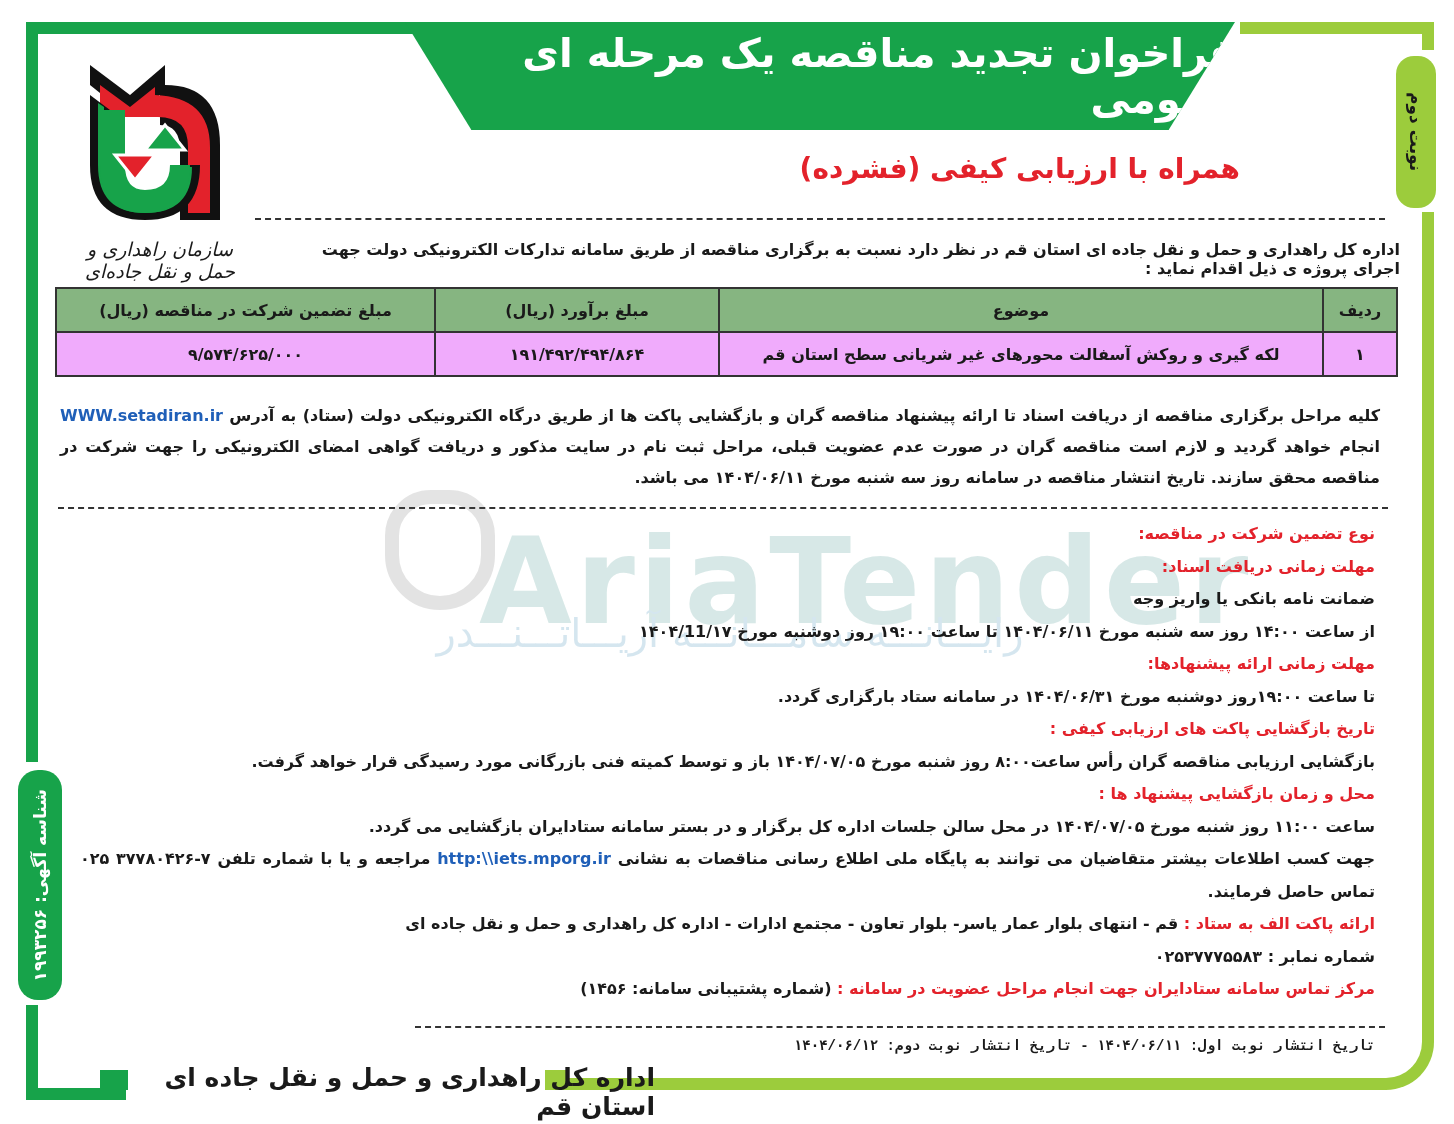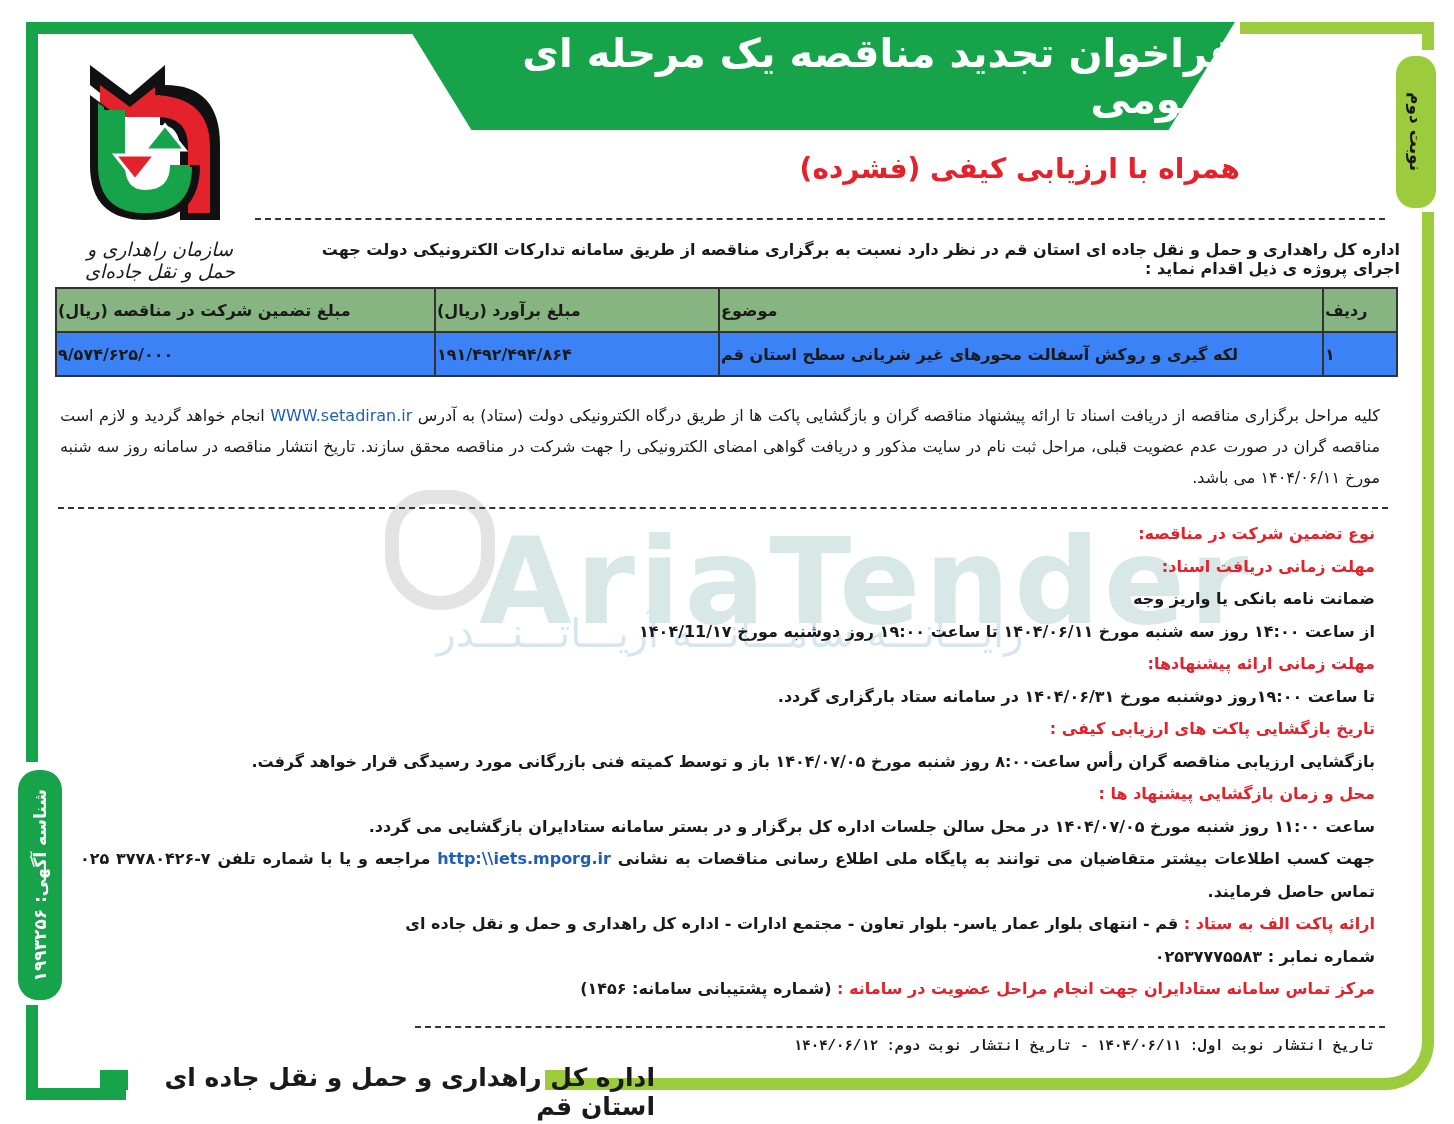--- a/index.html
+++ b/index.html
@@ -57,25 +57,25 @@
   
   .logo { left:70px; top:55px; width:170px; height:170px; }
   .logo-caption { left:70px; top:238px; width:180px; text-align:center; font-family:"DejaVu Serif", serif; font-style:italic; font-size:19px; direction:rtl; }
 
   .dash { height:0; border-top:2px dashed #333; }
 
   .intro { left:270px; top:240px; width:1130px; text-align:right; direction:rtl; font-size:16px; font-weight:bold; }
 
   
   table.tender { left:55px; top:287px; width:1343px; border-collapse:collapse; direction:rtl; font-size:16px; font-weight:bold; }
-  table.tender th, table.tender td { border:2px solid #333; text-align:left; height:40px; }
+  table.tender th, table.tender td { border:2px solid #333; text-align:center; height:40px; }
   table.tender th { background:#86b581; }
-  table.tender td { background:#3b82f6; }
+  table.tender td { background:#f0abfc; }
 
-  .para { left:60px; top:400px; width:1320px; direction:rtl; text-align:justify; font-size:16px; font-weight:normal; line-height:31px; }
+  .para { left:60px; top:400px; width:1320px; direction:rtl; text-align:justify; font-size:16px; font-weight:bold; line-height:31px; }
   .link-blue { color:#1f5fb8; direction:ltr; unicode-bidi:embed; }
 
   
   .watermark { left:385px; top:470px; width:690px; height:200px; opacity:.16; pointer-events:none; }
   .wm-text { font-size:120px; font-weight:bold; color:#0f766e; letter-spacing:4px; position:absolute; left:94px; top:0;margin-top:42px; }
   .wm-fa { font-size:40px; color:#0369a1; position:absolute; left:0; top:140px; width:690px; text-align:center; letter-spacing:14px; direction:rtl; }
   .wm-shield { position:absolute; left:0; top:20px; width:110px; height:120px; border:14px solid #555; border-radius:50px 50px 60px 60px; box-sizing:border-box; }
 
   .details { left:80px; top:518px; width:1295px; direction:rtl; font-size:16px; font-weight:bold; line-height:32.5px; }
   .details .h { color:#e3222b; }

